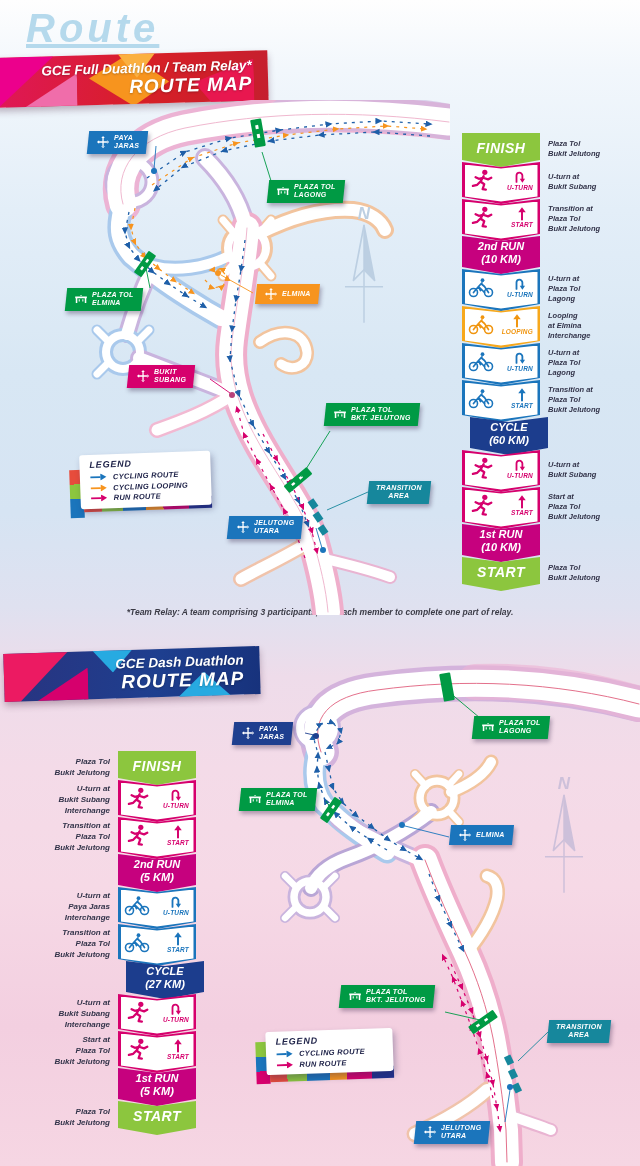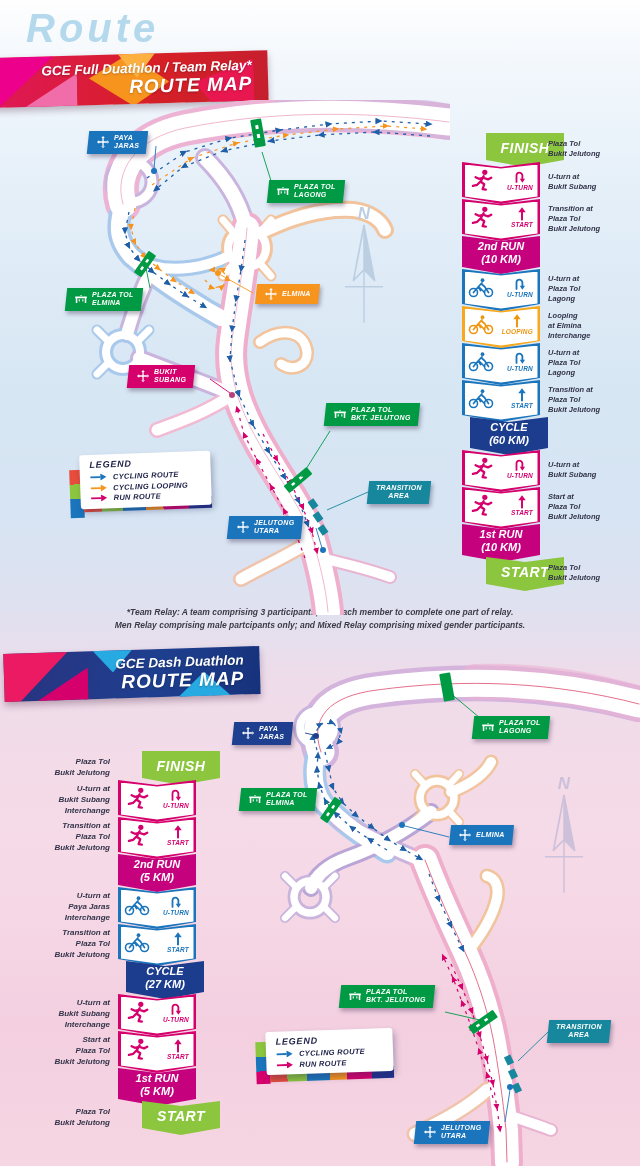--- a/index.html
+++ b/index.html
@@ -1,21 +1,21 @@
 <!DOCTYPE html>
 <html><head>
 <meta charset="utf-8">
 <style>
   html,body{margin:0;padding:0;background:#fff;}
   #stage{position:relative;width:640px;height:1166px;overflow:hidden;
     font-family:"Liberation Sans",sans-serif;
     background:linear-gradient(180deg,#fefefe 0%,#f2f7fc 6%,#e3eef8 18%,#d8e7f4 32%,#d6e4f3 44%,#dfe1f0 52%,#eedcea 58%,#f4dbe8 66%,#f6d9e6 76%,#f3cfe0 88%,#f6d6e3 100%);}
   .abs{position:absolute;}
   
-  .route-word{left:26px;top:8px;font:italic 900 40px/1 "Liberation Sans",sans-serif;color:#b5d9ec;letter-spacing:4px;}
+  .route-word{left:26px;top:8px;font:italic 900 40px/1 "Liberation Sans",sans-serif;color:#b5d9ec;letter-spacing:4px;text-decoration:underline;}
   .ban{overflow:hidden;color:#fff;box-shadow:0 4px 7px rgba(60,20,50,.3);}
   .ban i{position:absolute;display:block;}
   .ban .txt{position:absolute;inset:0;display:flex;flex-direction:column;justify-content:center;align-items:flex-end;padding-right:16px;z-index:3;}
   .ban .l1{font:italic 700 13.5px/1.25 "Liberation Sans",sans-serif;text-shadow:0 1px 2px rgba(0,0,0,.25);}
   .ban .l2{font:italic 900 19px/1.05 "Liberation Sans",sans-serif;letter-spacing:1px;text-shadow:0 1px 2px rgba(0,0,0,.25);}
   .ban1{left:-6px;top:54px;width:274px;height:50px;transform:rotate(-1.6deg);background:linear-gradient(100deg,#e0175a,#d71f26 55%,#c51f2e);}
   .ban2{left:4px;top:650px;width:256px;height:48px;transform:rotate(-1.8deg);background:linear-gradient(100deg,#29337f,#1e3f8f 60%,#17327c);}
   
   .chip{position:absolute;display:flex;align-items:center;gap:4px;padding:3px 8px;color:#fff;transform:skewX(-6deg);box-shadow:2px 3px 4px rgba(40,20,60,.35);z-index:5;}
   .chip>*{transform:skewX(6deg);}
@@ -44,21 +44,21 @@
   .pc.step .pin{position:absolute;inset:2.5px;background:#fff;
     clip-path:polygon(0 0,50% 4px,100% 0,100% calc(100% - 5px),50% 100%,0 calc(100% - 5px));}
   .pcontent{position:absolute;inset:0;z-index:2;display:flex;align-items:center;justify-content:space-between;padding:3px 7px 8px 6px;box-sizing:border-box;}
   .sporti{width:26px;height:24px;}
   .actb{display:flex;flex-direction:column;align-items:center;gap:1px;}
   .actb svg{height:14px;width:16px;}
   .actb .al{font:italic 900 6.5px/1 "Liberation Sans",sans-serif;letter-spacing:.2px;}
   .run{background:#d6006d;} .run .pcontent{color:#d6006d;}
   .cyc{background:#1b75bc;} .cyc .pcontent{color:#1b75bc;}
   .loop{background:#f7a81c;} .loop .pcontent{color:#f0950f;}
-  .bg-finish{background:#8cc63e;margin-left:24px;} .bg-runlbl{background:#c6017e;} .bg-cyclbl{background:#1c3d8d;margin-left:8px;}
+  .bg-finish{background:#8cc63e;} .bg-runlbl{background:#c6017e;} .bg-cyclbl{background:#1c3d8d;margin-left:8px;}
   .pnote{position:absolute;left:86px;top:50%;transform:translateY(-52%);width:92px;
     font:italic 700 7.5px/1.35 "Liberation Sans",sans-serif;color:#33344a;white-space:pre-line;z-index:3;}
   .panelL .pnote{left:auto;right:86px;text-align:right;width:112px;font-size:8px;}
   
   .foot{left:60px;top:606px;width:520px;text-align:center;font:italic 700 8.5px/1.55 "Liberation Sans",sans-serif;color:#3b3b46;}
   .compass{position:absolute;z-index:2;}
   .compass .nl{position:absolute;left:50%;top:0;transform:translateX(-50%);font:italic 900 17px/1 "Liberation Sans",sans-serif;}
   .compass svg{position:absolute;left:0;top:14px;}
   .cmp1{color:#bccfe2;} .cmp2{color:#cdc0da;}
   .mapsvg{position:absolute;z-index:1;}
@@ -476,21 +476,21 @@
 (10 KM)</div>
       </div>
     <div class="prow">
         <div class="pc hdr bg-finish">START</div>
         <div class="pnote">Plaza Tol
 Bukit Jelutong</div>
       </div>
   </div>
 
   <div class="abs foot">
-    <span>*Team Relay: A team comprising 3 participants,  and each member to complete one part of relay.</span><br><span>Men Relay comprising male partcipants only; and Mixed Relay comprising mixed gender participants.</span>
+    <span>*Team Relay: A team comprising 3 participants,  and each member to complete one part of relay.</span><br>
   </div>
 
   <div class="abs ban ban2">
     <i style="left:-12px;top:-4px;width:80px;height:56px;background:#ec1a62;clip-path:polygon(0 0,100% 0,30% 100%,0 100%)"></i>
     <i style="left:30px;top:16px;width:54px;height:34px;background:#d6006d;clip-path:polygon(0 100%,100% 0,100% 100%)"></i>
     <i style="left:86px;top:-4px;width:46px;height:26px;background:#27aae1;clip-path:polygon(0 0,100% 0,50% 100%)"></i>
     <i style="left:170px;top:24px;width:60px;height:28px;background:#27aae1;clip-path:polygon(0 100%,50% 0,100% 100%)"></i>
     <div class="txt">
       <div class="l1">GCE Dash Duathlon</div>
       <div class="l2">ROUTE MAP</div>

